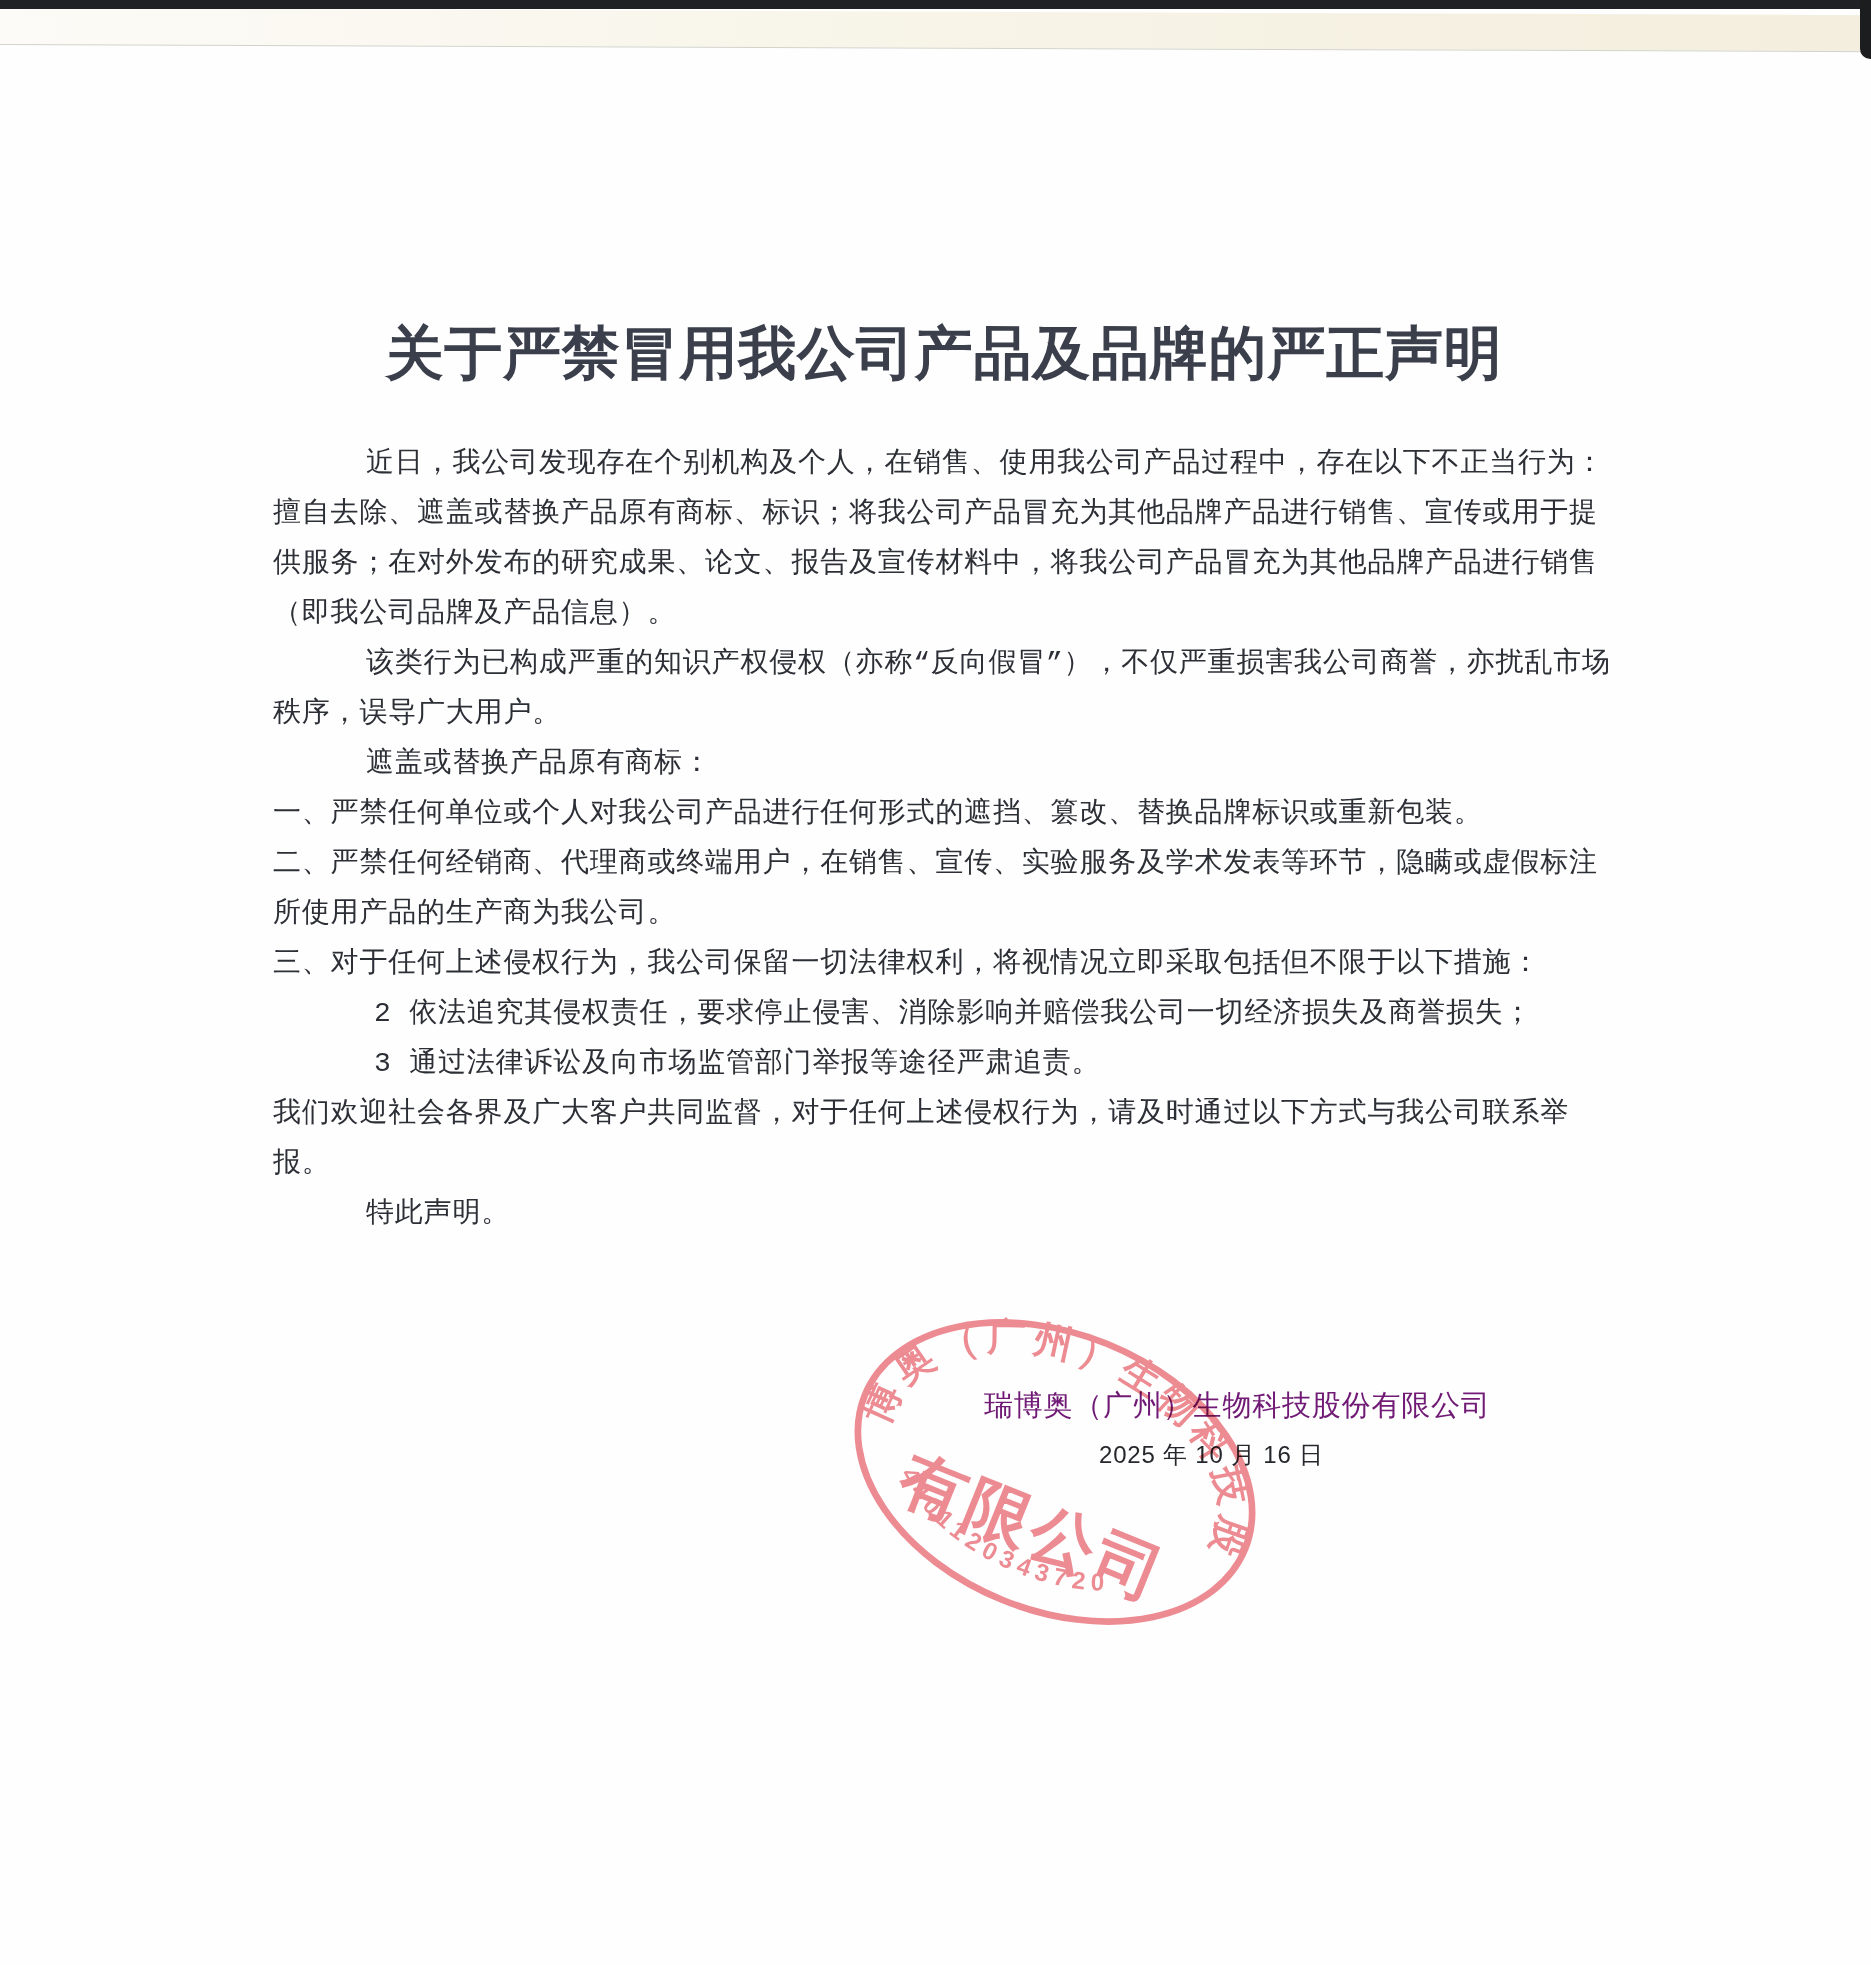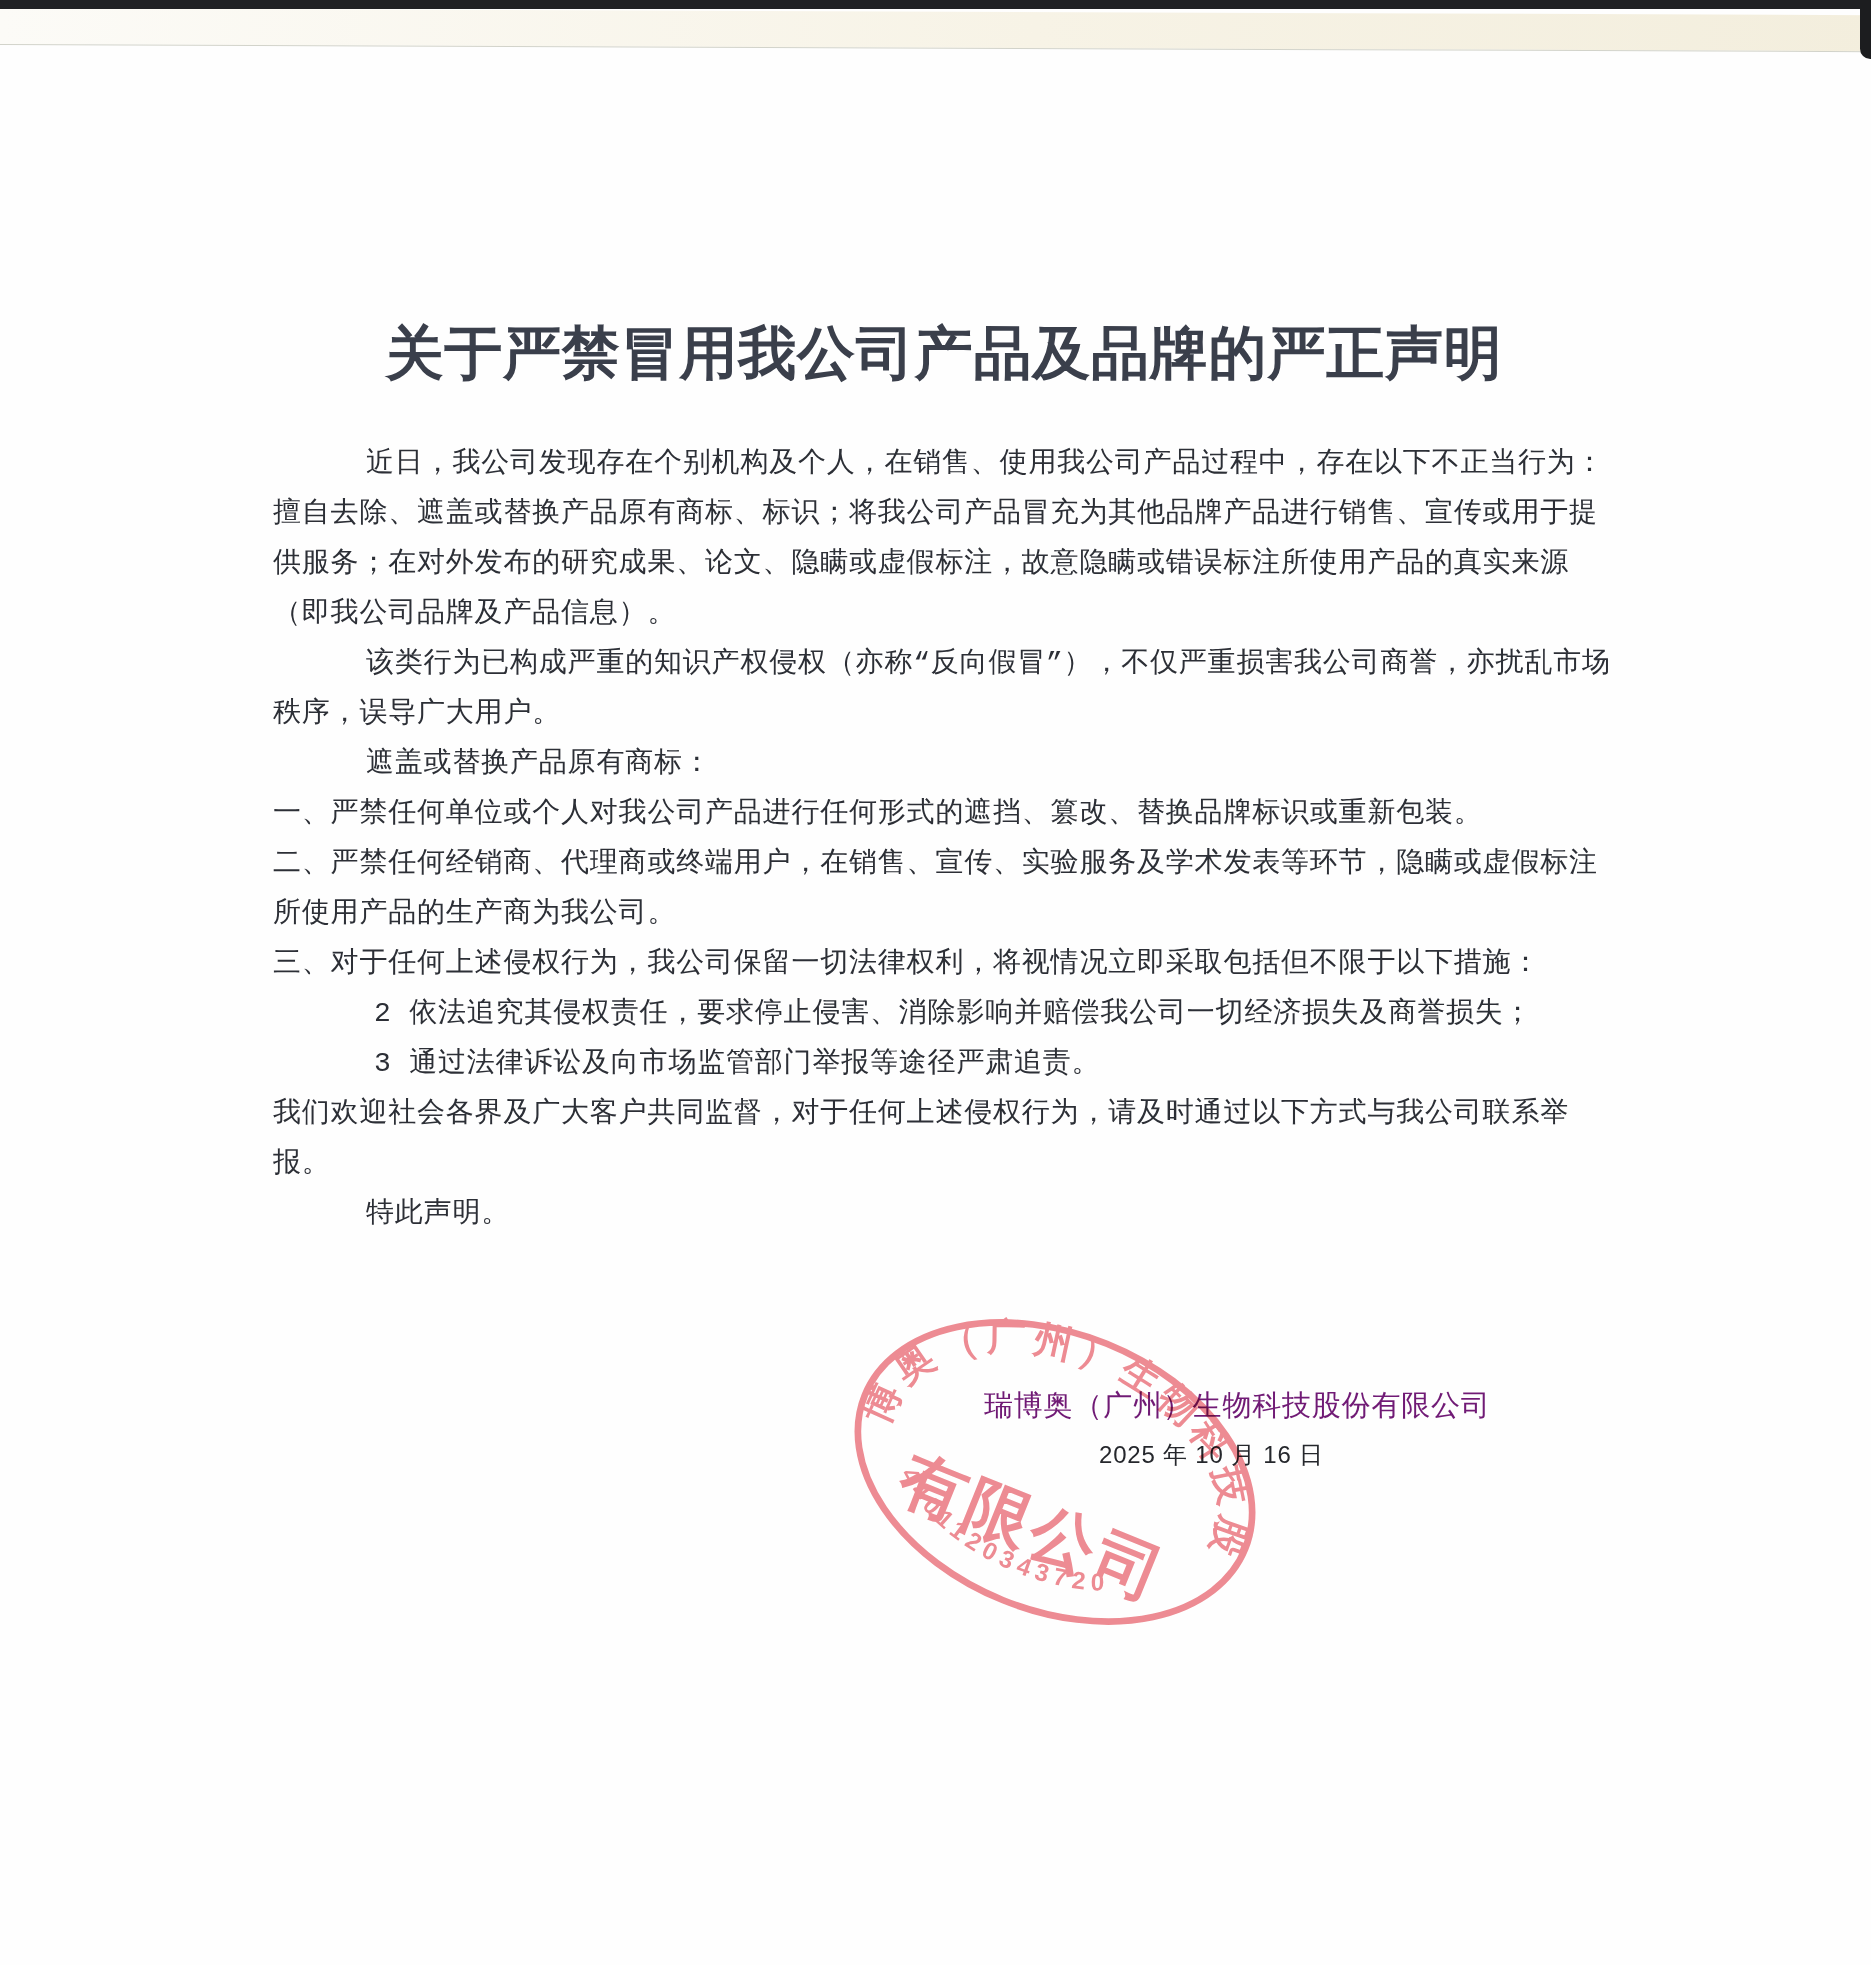--- a/index.html
+++ b/index.html
@@ -69,21 +69,21 @@
 
   <div class="scan-strip"></div>
   <div class="scan-band-top"></div>
   <div class="scan-corner-tr"></div>
 
   <h1 class="doc-title">关于严禁冒用我公司产品及品牌的严正声明</h1>
 
   <div class="doc-body">
     <div class="ln ind1">近日，我公司发现存在个别机构及个人，在销售、使用我公司产品过程中，存在以下不正当行为：</div>
     <div class="ln">擅自去除、遮盖或替换产品原有商标、标识；将我公司产品冒充为其他品牌产品进行销售、宣传或用于提</div>
-    <div class="ln">供服务；在对外发布的研究成果、论文、隐瞒或虚假标注，故意隐瞒或错误标注所使用产品的真实来源</div>
+    <div class="ln">供服务；在对外发布的研究成果、论文、报告及宣传材料中，将我公司产品冒充为其他品牌产品进行销售</div>
     <div class="ln">（即我公司品牌及产品信息）。</div>
     <div class="ln ind1">该类行为已构成严重的知识产权侵权（亦称“反向假冒”），不仅严重损害我公司商誉，亦扰乱市场</div>
     <div class="ln">秩序，误导广大用户。</div>
     <div class="ln ind1">遮盖或替换产品原有商标：</div>
     <div class="ln">一、严禁任何单位或个人对我公司产品进行任何形式的遮挡、篡改、替换品牌标识或重新包装。</div>
     <div class="ln">二、严禁任何经销商、代理商或终端用户，在销售、宣传、实验服务及学术发表等环节，隐瞒或虚假标注</div>
     <div class="ln">所使用产品的生产商为我公司。</div>
     <div class="ln">三、对于任何上述侵权行为，我公司保留一切法律权利，将视情况立即采取包括但不限于以下措施：</div>
     <div class="ln ind2">2  依法追究其侵权责任，要求停止侵害、消除影响并赔偿我公司一切经济损失及商誉损失；</div>
     <div class="ln ind2">3  通过法律诉讼及向市场监管部门举报等途径严肃追责。</div>

